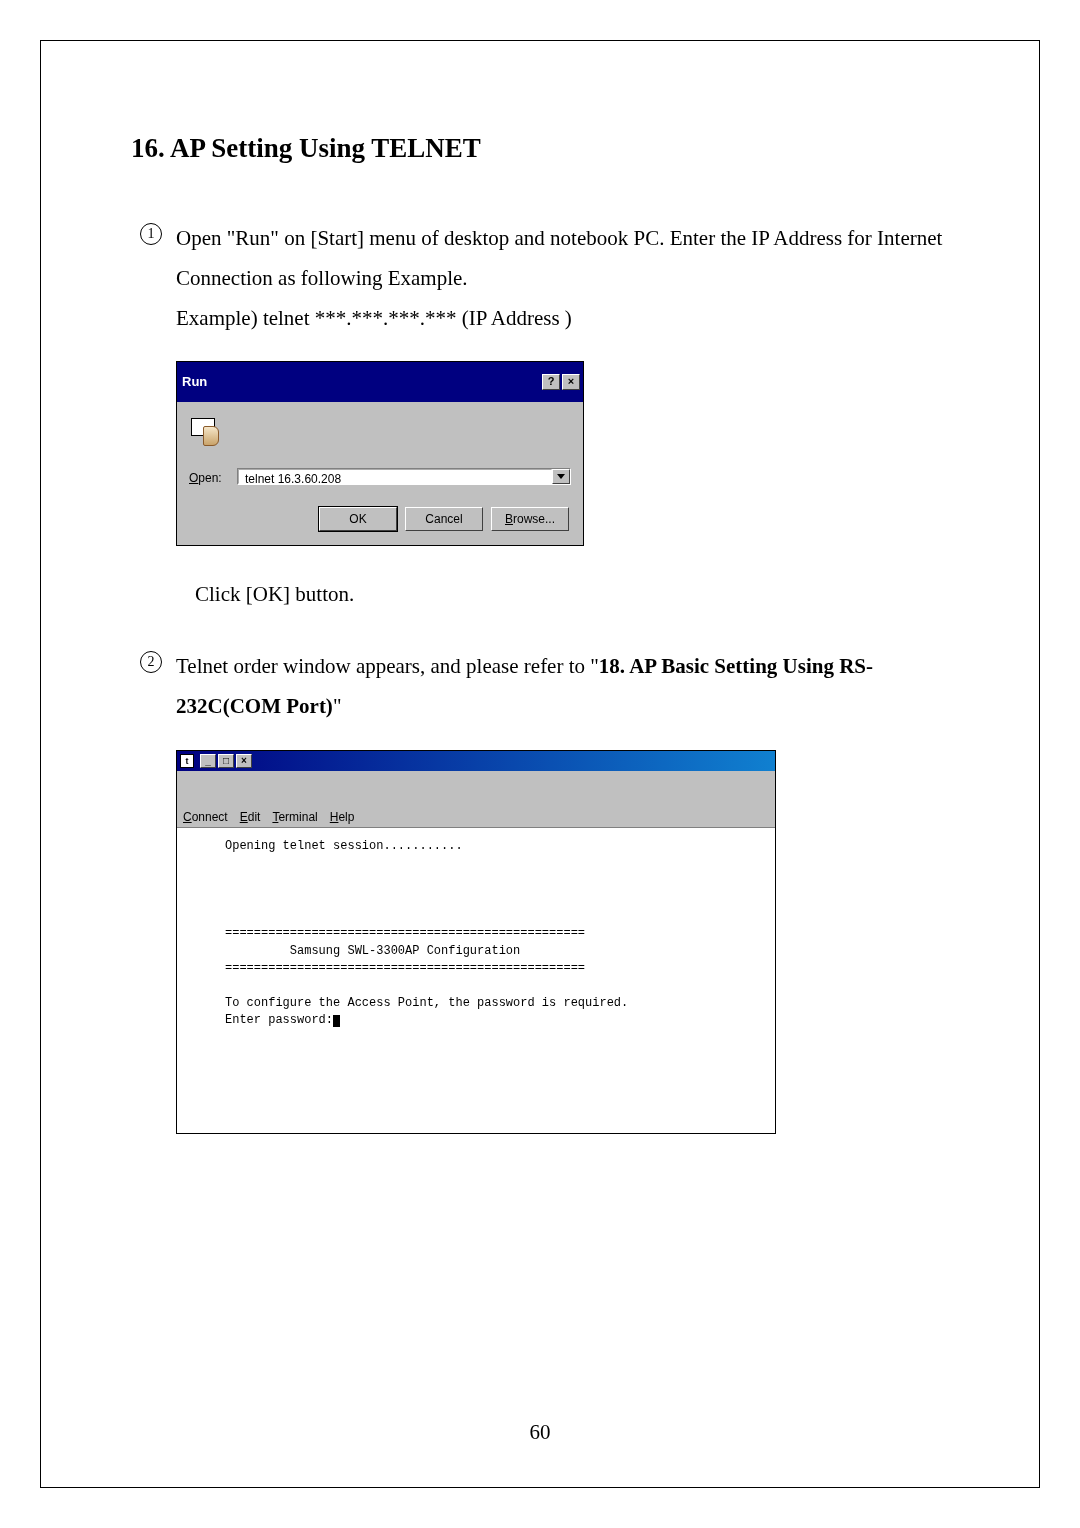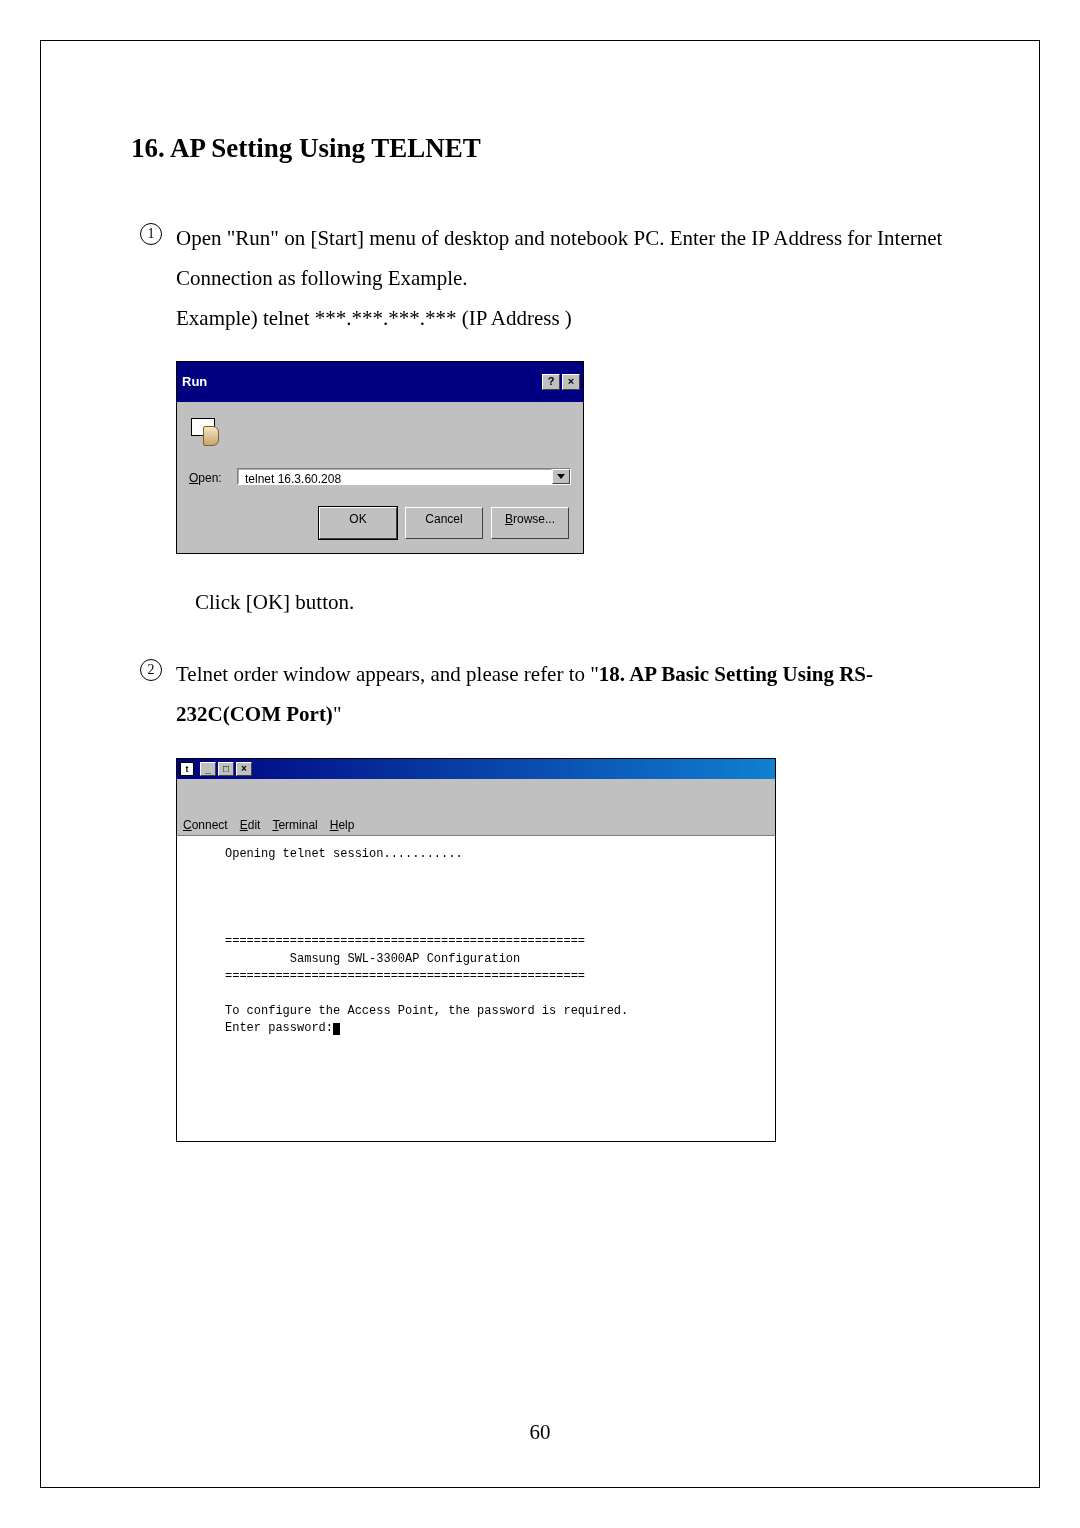--- a/index.html
+++ b/index.html
@@ -122,21 +122,21 @@
     display: flex; align-items: center; justify-content: center;
   }
   .triangle-down {
     width: 0; height: 0;
     border-left: 4px solid transparent;
     border-right: 4px solid transparent;
     border-top: 5px solid #000;
   }
   .run-buttons { display: flex; justify-content: flex-end; gap: 8px; padding-right: 2px; }
   .win-btn {
-    width: 78px; height: 32px;
+    width: 78px; height: 24px;
     background: #c0c0c0;
     border-top: 1px solid #fff;
     border-left: 1px solid #fff;
     border-right: 1px solid #404040;
     border-bottom: 1px solid #404040;
     font-family: Tahoma, Arial, sans-serif;
     font-size: 12px;
     text-align: center;
     line-height: 22px;
   }

